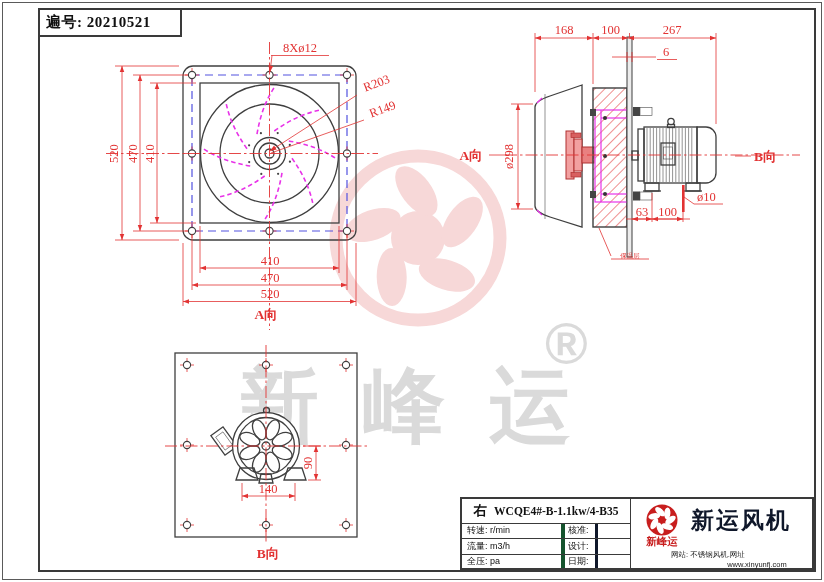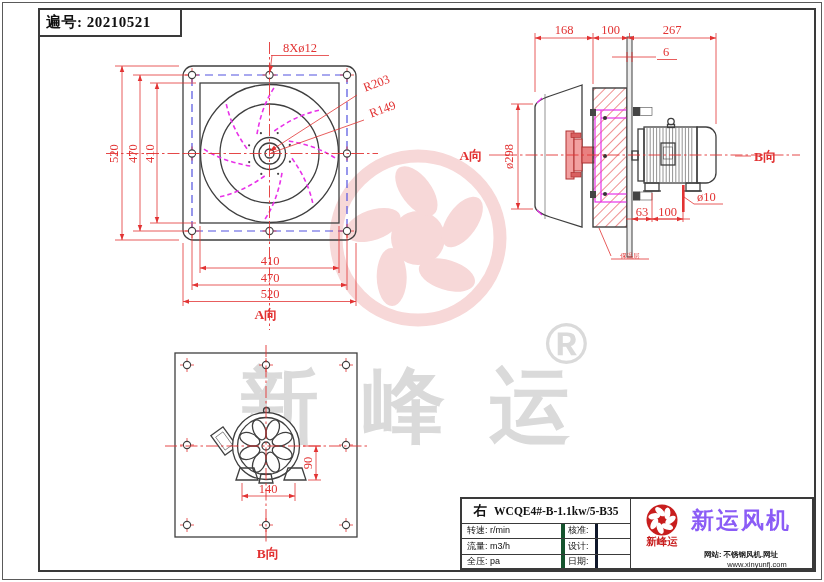--- a/index.html
+++ b/index.html
@@ -35,22 +35,22 @@
   #tb-header .hand{font-weight:bold;font-size:13.5px;color:#111;}
   #tb-header .model{font-weight:bold;font-size:11.5px;color:#111;font-family:"Liberation Serif",serif;}
   .tb-row{height:15px;border-bottom:1px solid #3a3a3a;display:flex;font-size:9px;color:#111;}
   .tb-row:last-child{border-bottom:none;flex:1;}
   .tb-cell-param{width:103px;border-right:4px solid #14532d;display:flex;align-items:center;padding-left:5px;box-sizing:border-box;}
   .tb-cell-sign{width:33px;border-right:3px solid #0f172a;display:flex;align-items:center;padding-left:3px;box-sizing:border-box;}
   .tb-cell-empty{flex:1;}
   #tb-right{position:relative;flex:1;}
   #tb-brand-small{position:absolute;left:2px;top:36px;width:58px;text-align:center;color:#c81e1e;
                   font-weight:bold;font-size:10.5px;}
-  #tb-company{position:absolute;left:60px;top:6px;font-size:23px;font-weight:bold;color:#8b5cf6;letter-spacing:2px;}
-  #tb-site1{position:absolute;left:40px;top:51px;width:140px;text-align:center;font-size:7.5px;color:#222;font-weight:bold;}
+  #tb-company{position:absolute;left:60px;top:6px;font-size:23px;font-weight:bold;color:#0f172a;letter-spacing:2px;}
+  #tb-site1{position:absolute;left:40px;top:51px;width:140px;font-size:7.5px;color:#222;font-weight:normal;}
   #tb-site2{position:absolute;left:56px;top:61px;width:140px;text-align:center;font-size:7.5px;color:#222;}
 </style>
 </head>
 <body>
 
 <div id="page">
 
   <div id="outer-frame"></div>
   <div id="inner-frame"></div>
 
@@ -356,21 +356,21 @@
   </svg>
 
   <div id="docnum-box">
     <span>遍号: 20210521</span>
   </div>
 
   <div id="title-block">
     <div id="tb-left">
       <div id="tb-header">
         <span class="hand">右</span>
-        <span class="model">WCQE4#-B-1.1kw/5-B35</span>
+        <span class="model">WCQE4#-B-1.1kw/4-B35</span>
       </div>
       <div class="tb-row">
         <div class="tb-cell-param">转速: r/min</div>
         <div class="tb-cell-sign">核准:</div>
         <div class="tb-cell-empty"></div>
       </div>
       <div class="tb-row">
         <div class="tb-cell-param">流量: m3/h</div>
         <div class="tb-cell-sign">设计:</div>
         <div class="tb-cell-empty"></div>

